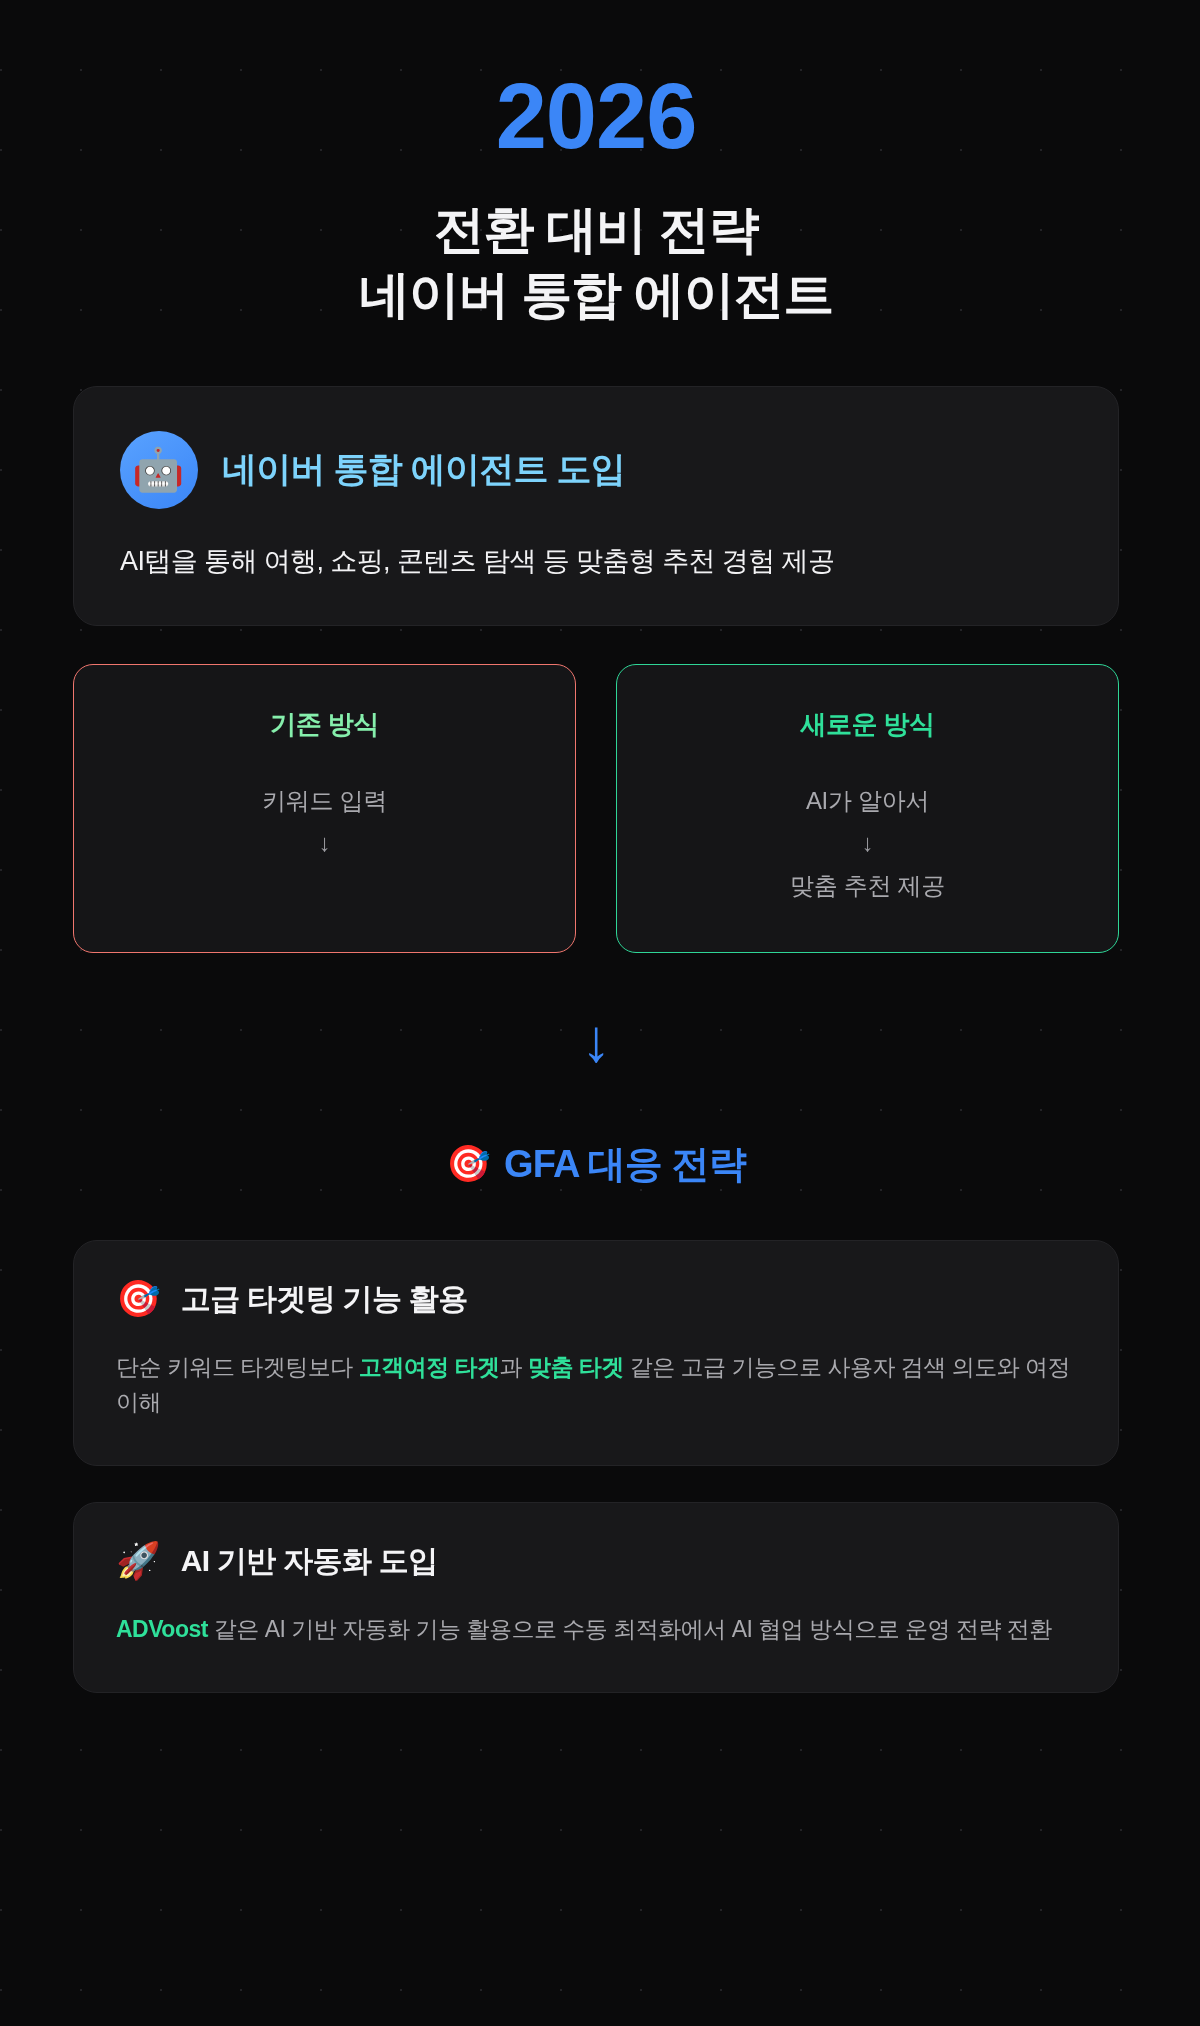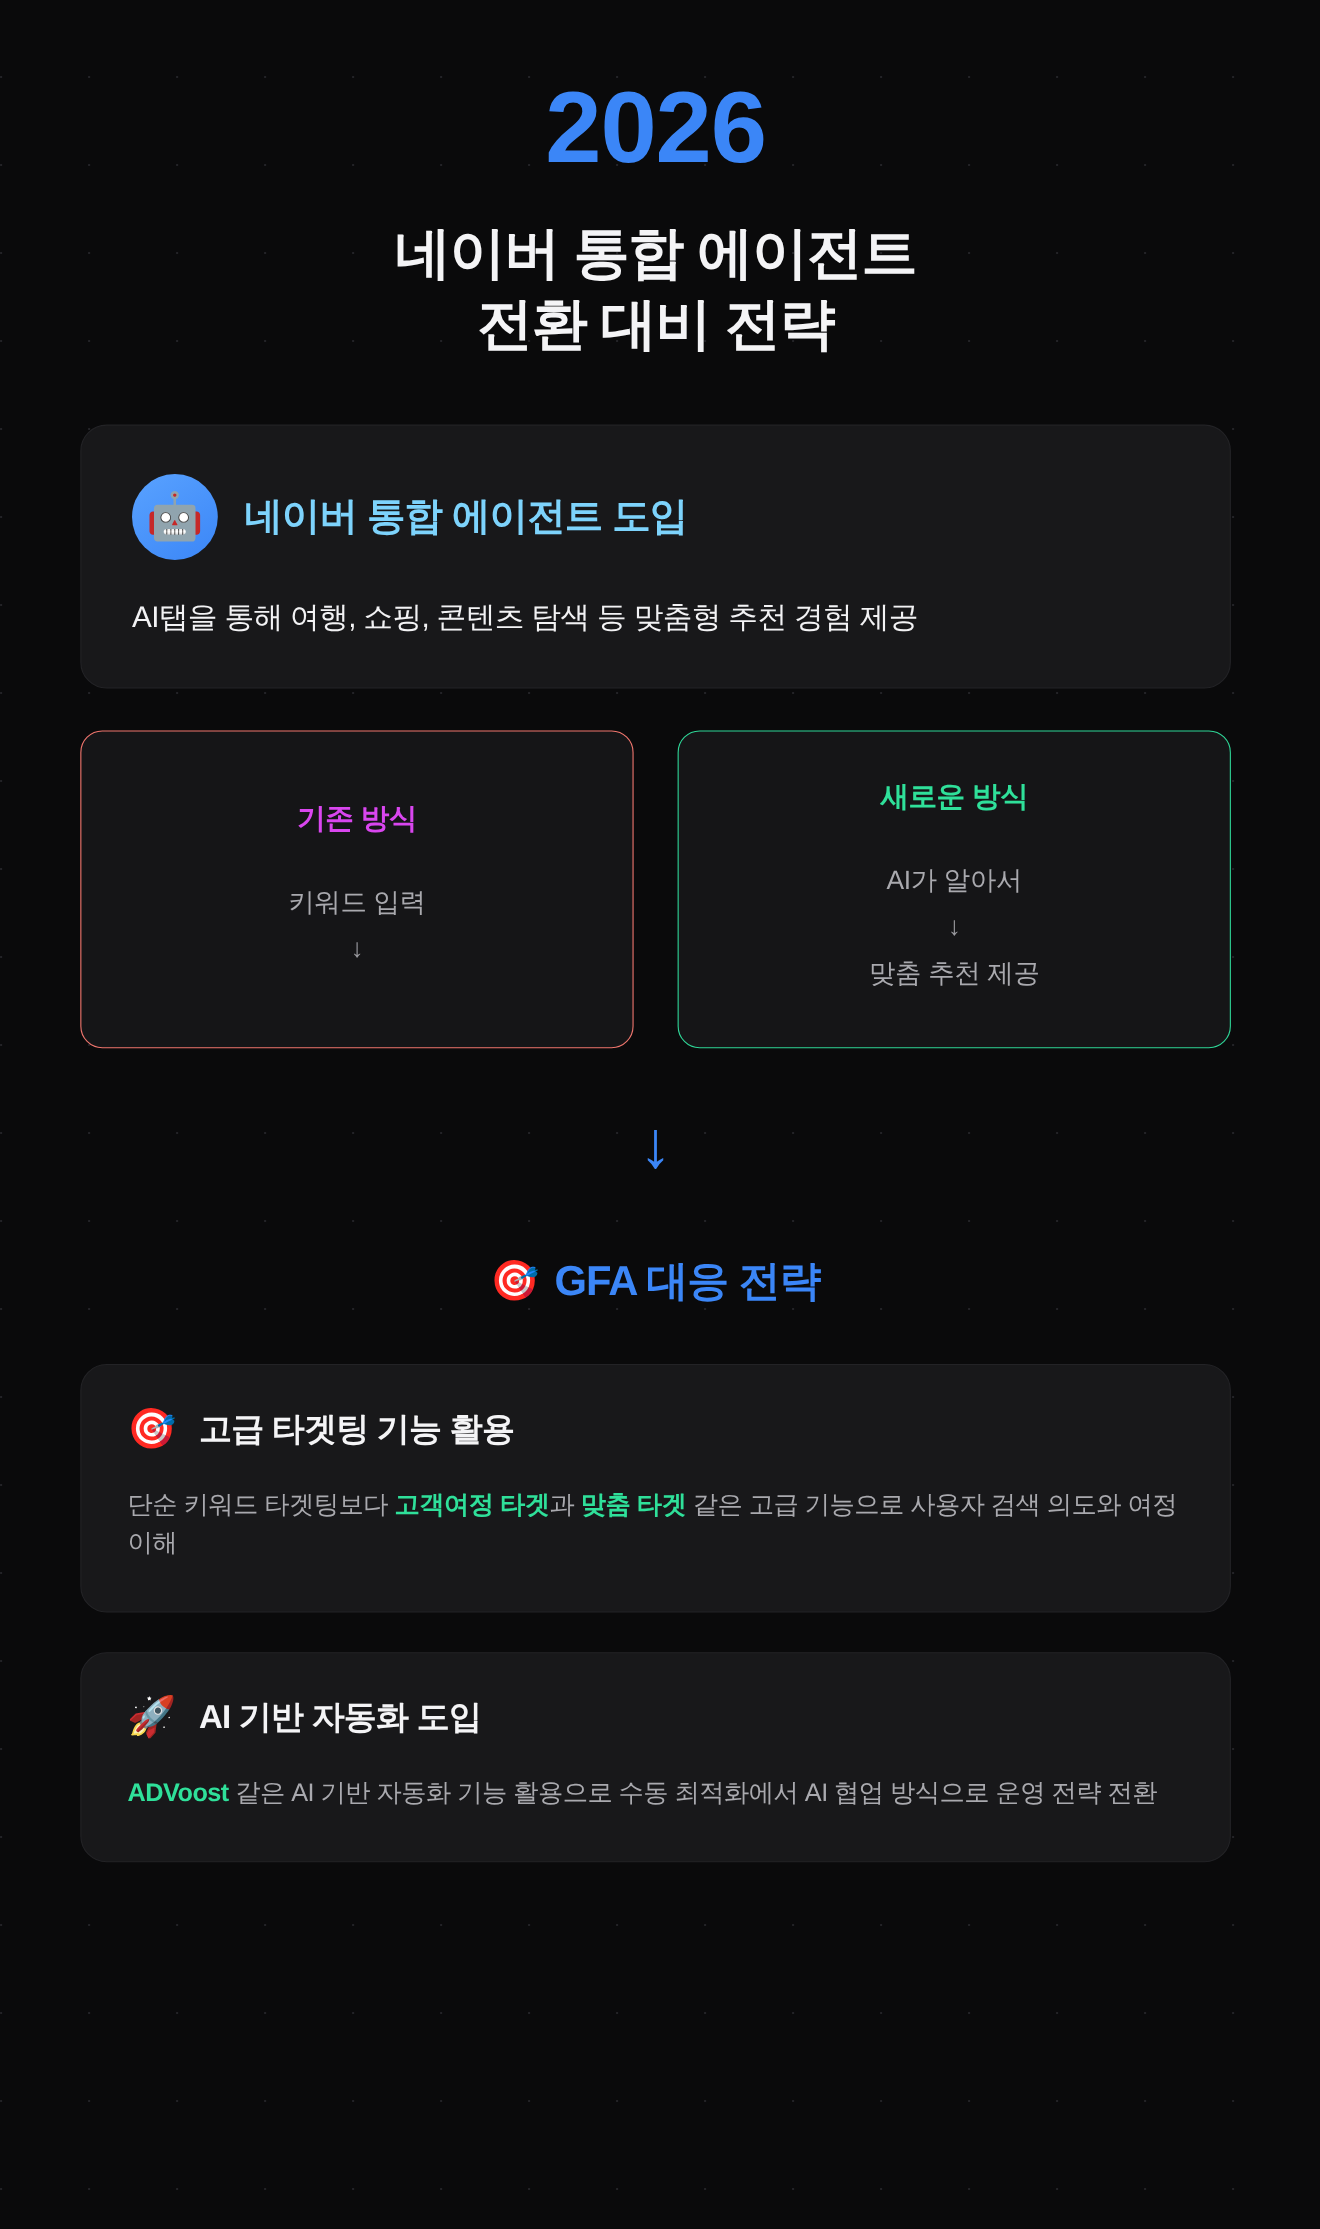--- a/index.html
+++ b/index.html
@@ -125,21 +125,21 @@
   }
 
   .compare-box.old  { border: 1.5px solid #f0766e; }
   .compare-box.new  { border: 1.5px solid #2fd697; text-align: center; }
 
   .compare-title {
     font-size: 26px;
     font-weight: 700;
     letter-spacing: -0.5px;
   }
-  .compare-box.old .compare-title { color: #d946ef; margin-top: 20px; }
+  .compare-box.old .compare-title { color: #86efac; }
   .compare-box.new .compare-title { color: #2fe09a; }
 
   .compare-flow {
     margin-top: 38px;
     font-size: 24px;
     line-height: 1.78;
     color: #a9a9ae;
     letter-spacing: -0.3px;
   }
   .compare-flow .step { display: block; }
@@ -209,22 +209,22 @@
 </head>
 <body>
 
 <div class="dot-grid"></div>
 
 <div class="page">
 
   <header class="hero">
     <div class="hero-year">2026</div>
     <h1 class="hero-title">
+      <span class="ln">전환 대비 전략</span>
       <span class="ln">네이버 통합 에이전트</span>
-      <span class="ln">전환 대비 전략</span>
     </h1>
   </header>
 
   <section class="card intro-card">
     <div class="intro-head">
       <span class="avatar">🤖</span>
       <h2 class="intro-heading">네이버 통합 에이전트 도입</h2>
     </div>
     <p class="intro-body">AI탭을 통해 여행, 쇼핑, 콘텐츠 탐색 등 맞춤형 추천 경험 제공</p>
   </section>

